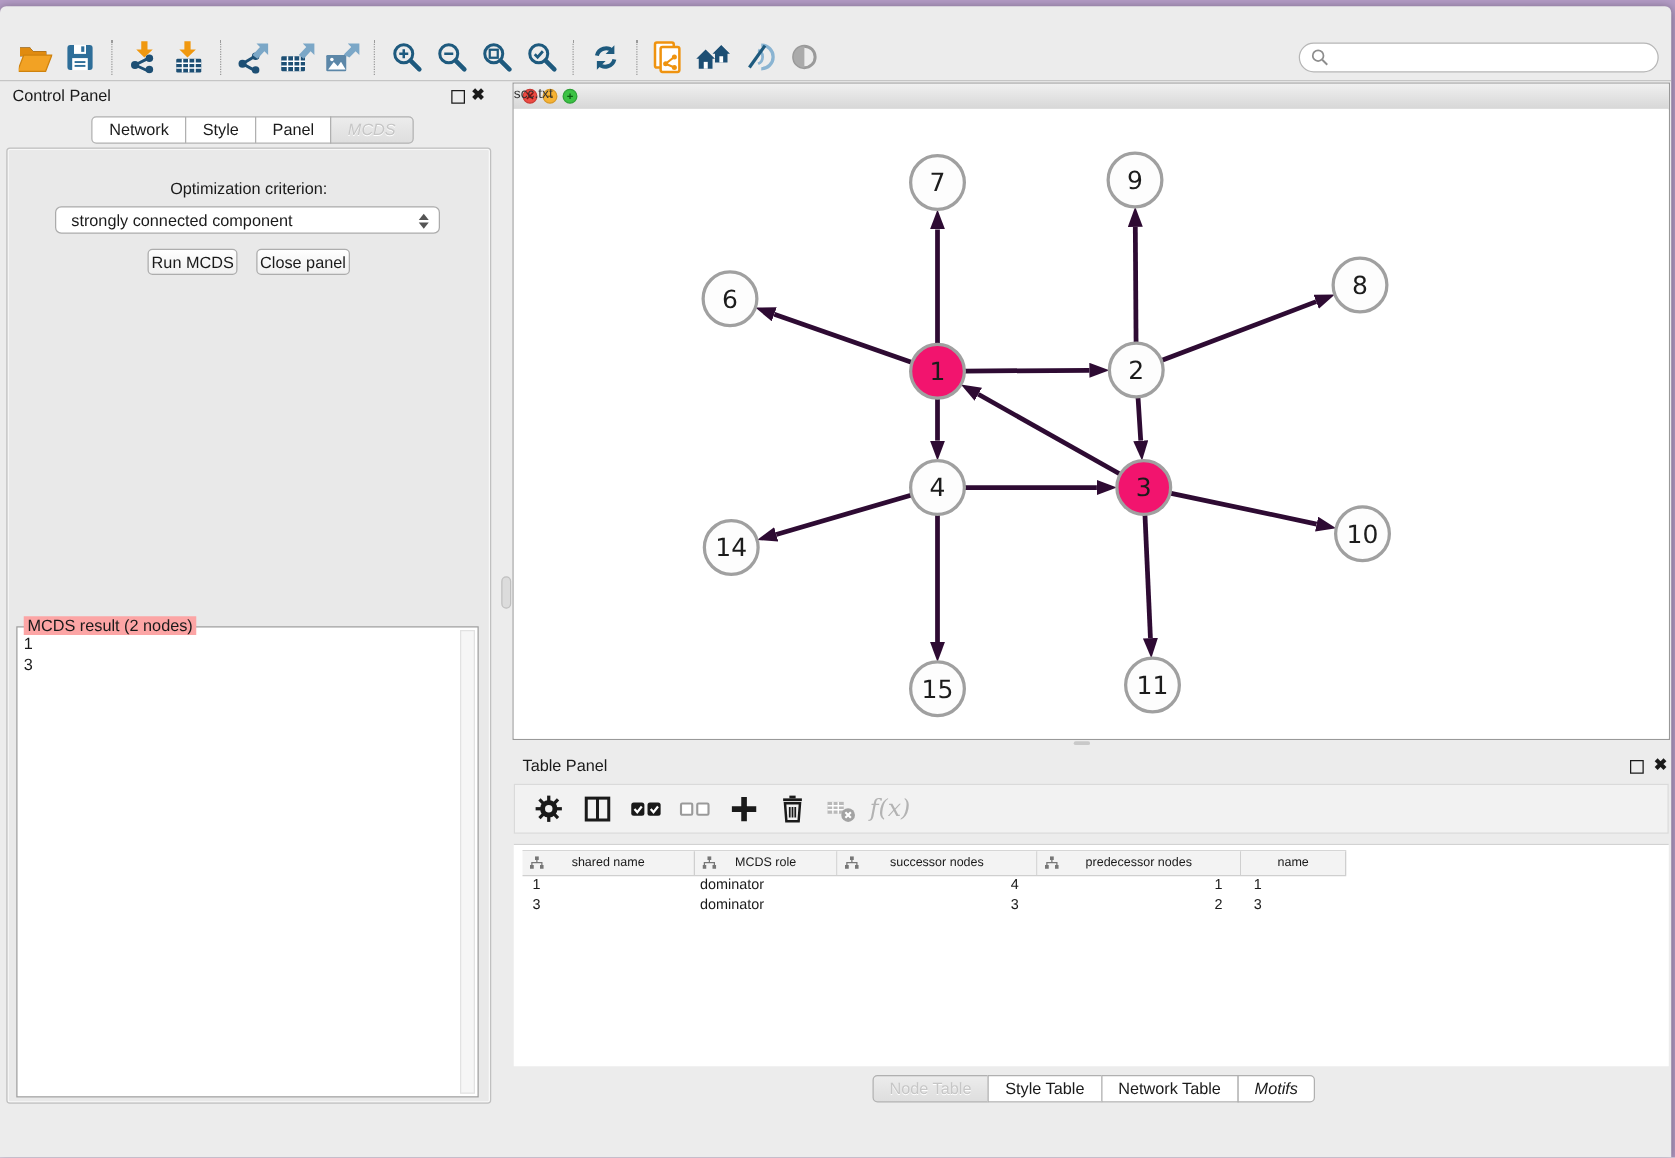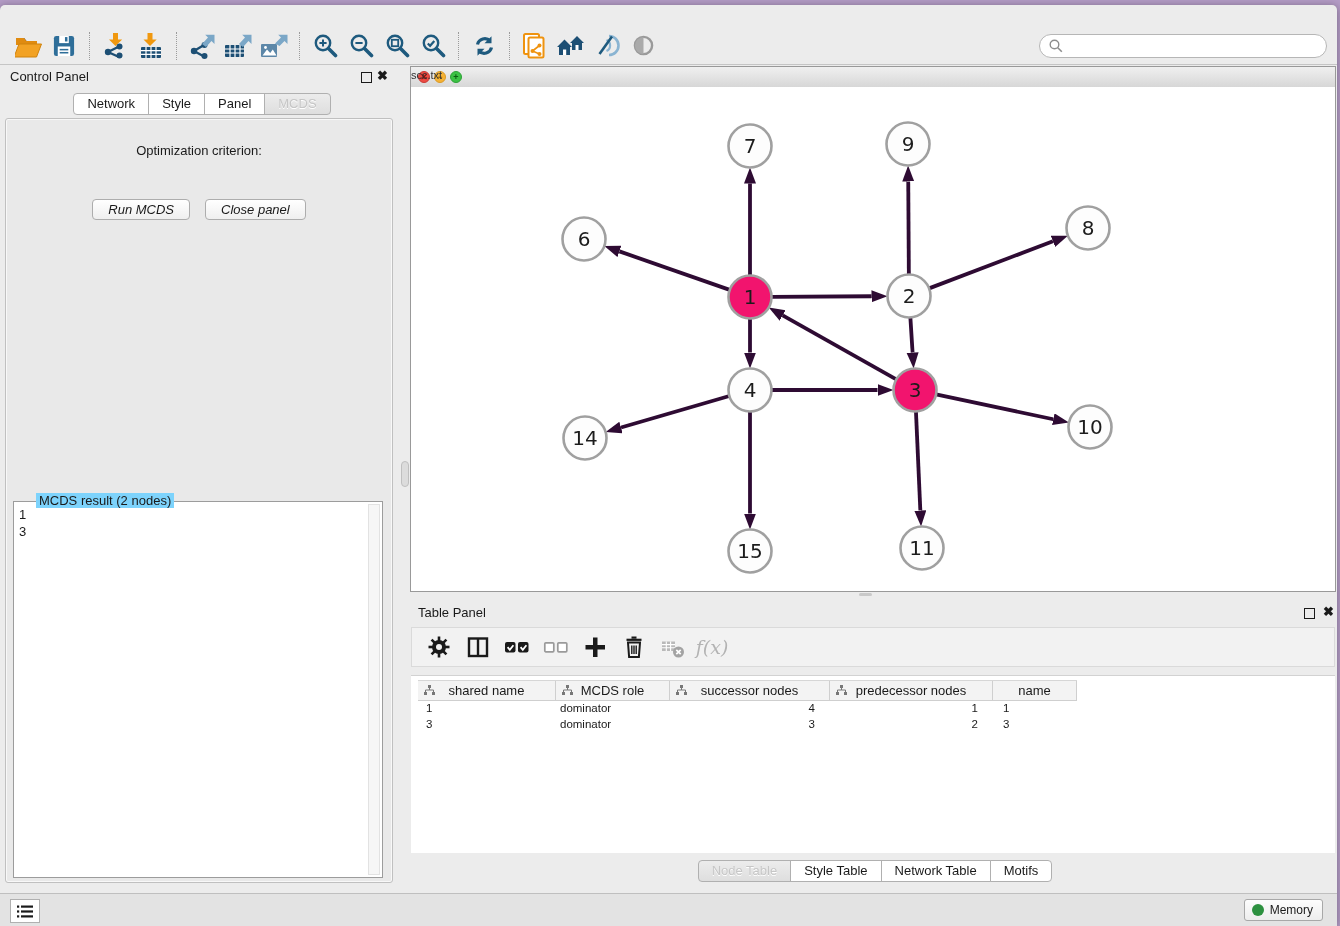--- a/index.html
+++ b/index.html
@@ -20,32 +20,32 @@
   .search input{border:none;outline:none;flex:1;font-size:13px;background:transparent;margin-left:5px;font-family:"Liberation Sans",sans-serif;}
 
   
   .cp{position:absolute;left:0;top:58px;width:400px;height:830px;}
   .panel-head{position:absolute;top:6px;left:10px;font-size:13px;color:#1a1a1a;}
   .float-ico{position:absolute;width:9px;height:9px;border:1.5px solid #1a1a1a;top:9px;}
   .close-ico{position:absolute;top:5px;font-size:13px;font-weight:bold;color:#1a1a1a;line-height:16px;}
   .cp-tabs{position:absolute;top:30px;left:0;width:100%;display:flex;justify-content:center;}
   .tab{height:20px;line-height:20px;padding:0 13px;background:#fff;border:1px solid #b0b0b0;margin-left:-1px;font-size:13px;color:#1a1a1a;cursor:default;}
   .tab:first-child{border-radius:4px 0 0 4px;margin-left:4px;}
-  .tab:last-child{border-radius:0 4px 4px 0;}
+  .tab:last-child{border-radius:0 4px 4px 0;font-style:italic;}
   .tab.active{background:linear-gradient(#ececec,#dedede);color:#c6c6c6;text-shadow:0 1px 0 #fff;}
   .cp-box{position:absolute;left:5px;right:7px;top:55px;bottom:10px;background:#e9e9e9;border:1px solid #c0c0c0;border-radius:3px;box-shadow:inset 0 0 0 1px #f8f8f8;}
   .opt-label{position:absolute;top:24px;left:0;right:0;text-align:center;font-size:13px;color:#1a1a1a;}
   .select{position:absolute;top:46px;left:38px;right:40px;height:22px;background:#fff;border:1px solid #ababab;border-radius:5px;display:flex;align-items:center;padding-left:12px;box-sizing:border-box;font-size:13px;color:#1a1a1a;}
   .stepper{position:absolute;right:6px;top:3px;width:12px;height:16px;display:flex;flex-direction:column;align-items:center;justify-content:center;gap:2px;}
   .arr-up{width:0;height:0;border-left:4px solid transparent;border-right:4px solid transparent;border-bottom:5px solid #555;}
   .arr-dn{width:0;height:0;border-left:4px solid transparent;border-right:4px solid transparent;border-top:5px solid #555;}
   .cp-buttons{position:absolute;top:80px;left:0;right:0;display:flex;justify-content:center;gap:15px;}
-  .btn{height:21px;line-height:19px;padding:0 15px;background:linear-gradient(#ffffff,#efefef);border:1px solid #adadad;border-radius:4px;font-size:13px;color:#1a1a1a;font-style:italic;}
+  .btn{height:21px;line-height:19px;padding:0 2px;background:linear-gradient(#ffffff,#efefef);border:1px solid #adadad;border-radius:4px;font-size:13px;color:#1a1a1a;}
   .fieldset{position:absolute;left:7px;right:9px;top:382px;bottom:4px;border:1px solid #9c9c9c;background:#fff;}
-  .legend{position:absolute;top:-9px;left:22px;background:#7dd3fc;padding:0 3px;font-size:13px;color:#1a1a1a;}
+  .legend{position:absolute;top:-9px;left:5px;background:#fca5a5;padding:0 3px;font-size:13px;color:#1a1a1a;}
   .result-text{position:absolute;left:5px;top:4px;font-size:13px;color:#1a1a1a;white-space:pre;line-height:17px;font-family:"Liberation Sans",sans-serif;margin:0;}
   .vscroll{position:absolute;right:2px;top:2px;bottom:2px;width:10px;background:#f6f6f6;border:1px solid #e2e2e2;}
 
   
   .vsplit{position:absolute;left:400px;top:58px;width:10px;height:830px;}
   .vsplit-handle{position:absolute;left:1px;top:398px;width:8px;height:26px;background:#dcdcdc;border:1px solid #bfbfbf;border-radius:4px;box-sizing:border-box;}
   .hsplit-dash{position:absolute;left:859px;top:588px;width:13px;height:3px;background:#c9c9c9;border-radius:2px;}
 
   
   .net{position:absolute;left:410px;top:61px;width:926px;height:526px;background:#fff;border:1px solid #999;box-sizing:border-box;}
@@ -56,21 +56,21 @@
   .tl2.yellow{background:#f6b234;border:1px solid #d99a27;color:#8a5d05;}
   .tl2.green{background:#3cc244;border:1px solid #2ea137;color:#0c5c12;}
   .net-canvas{position:absolute;top:20px;left:0;right:0;bottom:0;background:#fff;}
 
   
   .tp{position:absolute;left:410px;top:592px;width:926px;height:296px;background:#ececec;}
   .tp-toolbar{position:absolute;top:30px;left:1px;width:924px;height:40px;background:#f2f2f2;border:1px solid #dadada;box-sizing:border-box;display:flex;align-items:center;padding-left:12px;gap:9px;}
   .tico{width:30px;height:28px;display:flex;align-items:center;justify-content:center;flex:none;}
   .fx{font-family:"DejaVu Serif",serif;font-style:italic;color:#b3b3b3;font-size:19px;}
   .tp-white{position:absolute;top:78px;left:1px;width:924px;height:177px;background:#fff;border-top:1px solid #d2d2d2;}
-  .tbl-header{position:absolute;top:4px;left:7px;display:flex;height:19px;font-size:13px;color:#1a1a1a;border-top:1px solid #d6d6d6;border-bottom:1px solid #cfcfcf;justify-content:space-between;}
+  .tbl-header{position:absolute;top:4px;left:7px;display:flex;height:19px;font-size:10px;color:#1a1a1a;border-top:1px solid #d6d6d6;border-bottom:1px solid #cfcfcf;justify-content:space-between;}
   .th{position:relative;background:#f3f3f3;border-right:1px solid #cfcfcf;box-sizing:border-box;display:flex;align-items:center;justify-content:center;}
   .th .tree{position:absolute;left:6px;top:4px;}
   .tbl-rows{position:absolute;top:24px;left:7px;font-size:11.5px;color:#1a1a1a;}
   .tr{display:flex;height:16px;align-items:center;}
   .td{box-sizing:border-box;overflow:hidden;white-space:nowrap;}
   .tp-tabs{position:absolute;top:263px;left:0;width:100%;display:flex;justify-content:center;}
   .panel-float{position:absolute;top:9px;}
   .panel-close{position:absolute;top:5px;}
 
   
@@ -242,20 +242,27 @@
       <span class="float-ico" style="left:361px"></span>
       <span class="close-ico" style="left:377px">✖</span>
       <div class="cp-tabs" id="cp-tabs">
           <div class="tab">Network</div>
           <div class="tab">Style</div>
           <div class="tab">Panel</div>
           <div class="tab active">MCDS</div>
         </div>
       <div class="cp-box">
         <div class="opt-label">Optimization criterion:</div>
+        <div class="select">
+          <span>strongly connected component</span>
+          <span class="stepper">
+              <span class="arr-up"></span>
+              <span class="arr-dn"></span>
+            </span>
+        </div>
         <div class="cp-buttons">
           <button class="btn">Run MCDS</button>
           <button class="btn">Close panel</button>
         </div>
         <div class="fieldset">
           <span class="legend">MCDS result (2 nodes)</span>
           <pre class="result-text" id="result-text">1
 3</pre>
           <div class="vscroll"></div>
         </div>
@@ -487,33 +494,15 @@
       </div>
 
       <div class="tp-tabs" id="tp-tabs">
           <div class="tab active">Node Table</div>
           <div class="tab">Style Table</div>
           <div class="tab">Network Table</div>
           <div class="tab">Motifs</div>
         </div>
     </div>
 
-    <div class="statusbar">
-      <div class="listbtn">
-        <svg width="16" height="13" viewBox="0 0 16 13">
-            <g fill="#1a1a1a">
-              <rect x="0" y="0.5" width="2.2" height="2.2"></rect>
-              <rect x="4" y="0.5" width="12" height="2.2"></rect>
-              <rect x="0" y="5.4" width="2.2" height="2.2"></rect>
-              <rect x="4" y="5.4" width="12" height="2.2"></rect>
-              <rect x="0" y="10.3" width="2.2" height="2.2"></rect>
-              <rect x="4" y="10.3" width="12" height="2.2"></rect>
-            </g>
-          </svg>
-      </div>
-      <div class="mem">
-        <span class="mem-dot"></span>
-        <span>Memory</span>
-      </div>
-    </div>
 
   </div>
 </div>
 
 </body></html>

